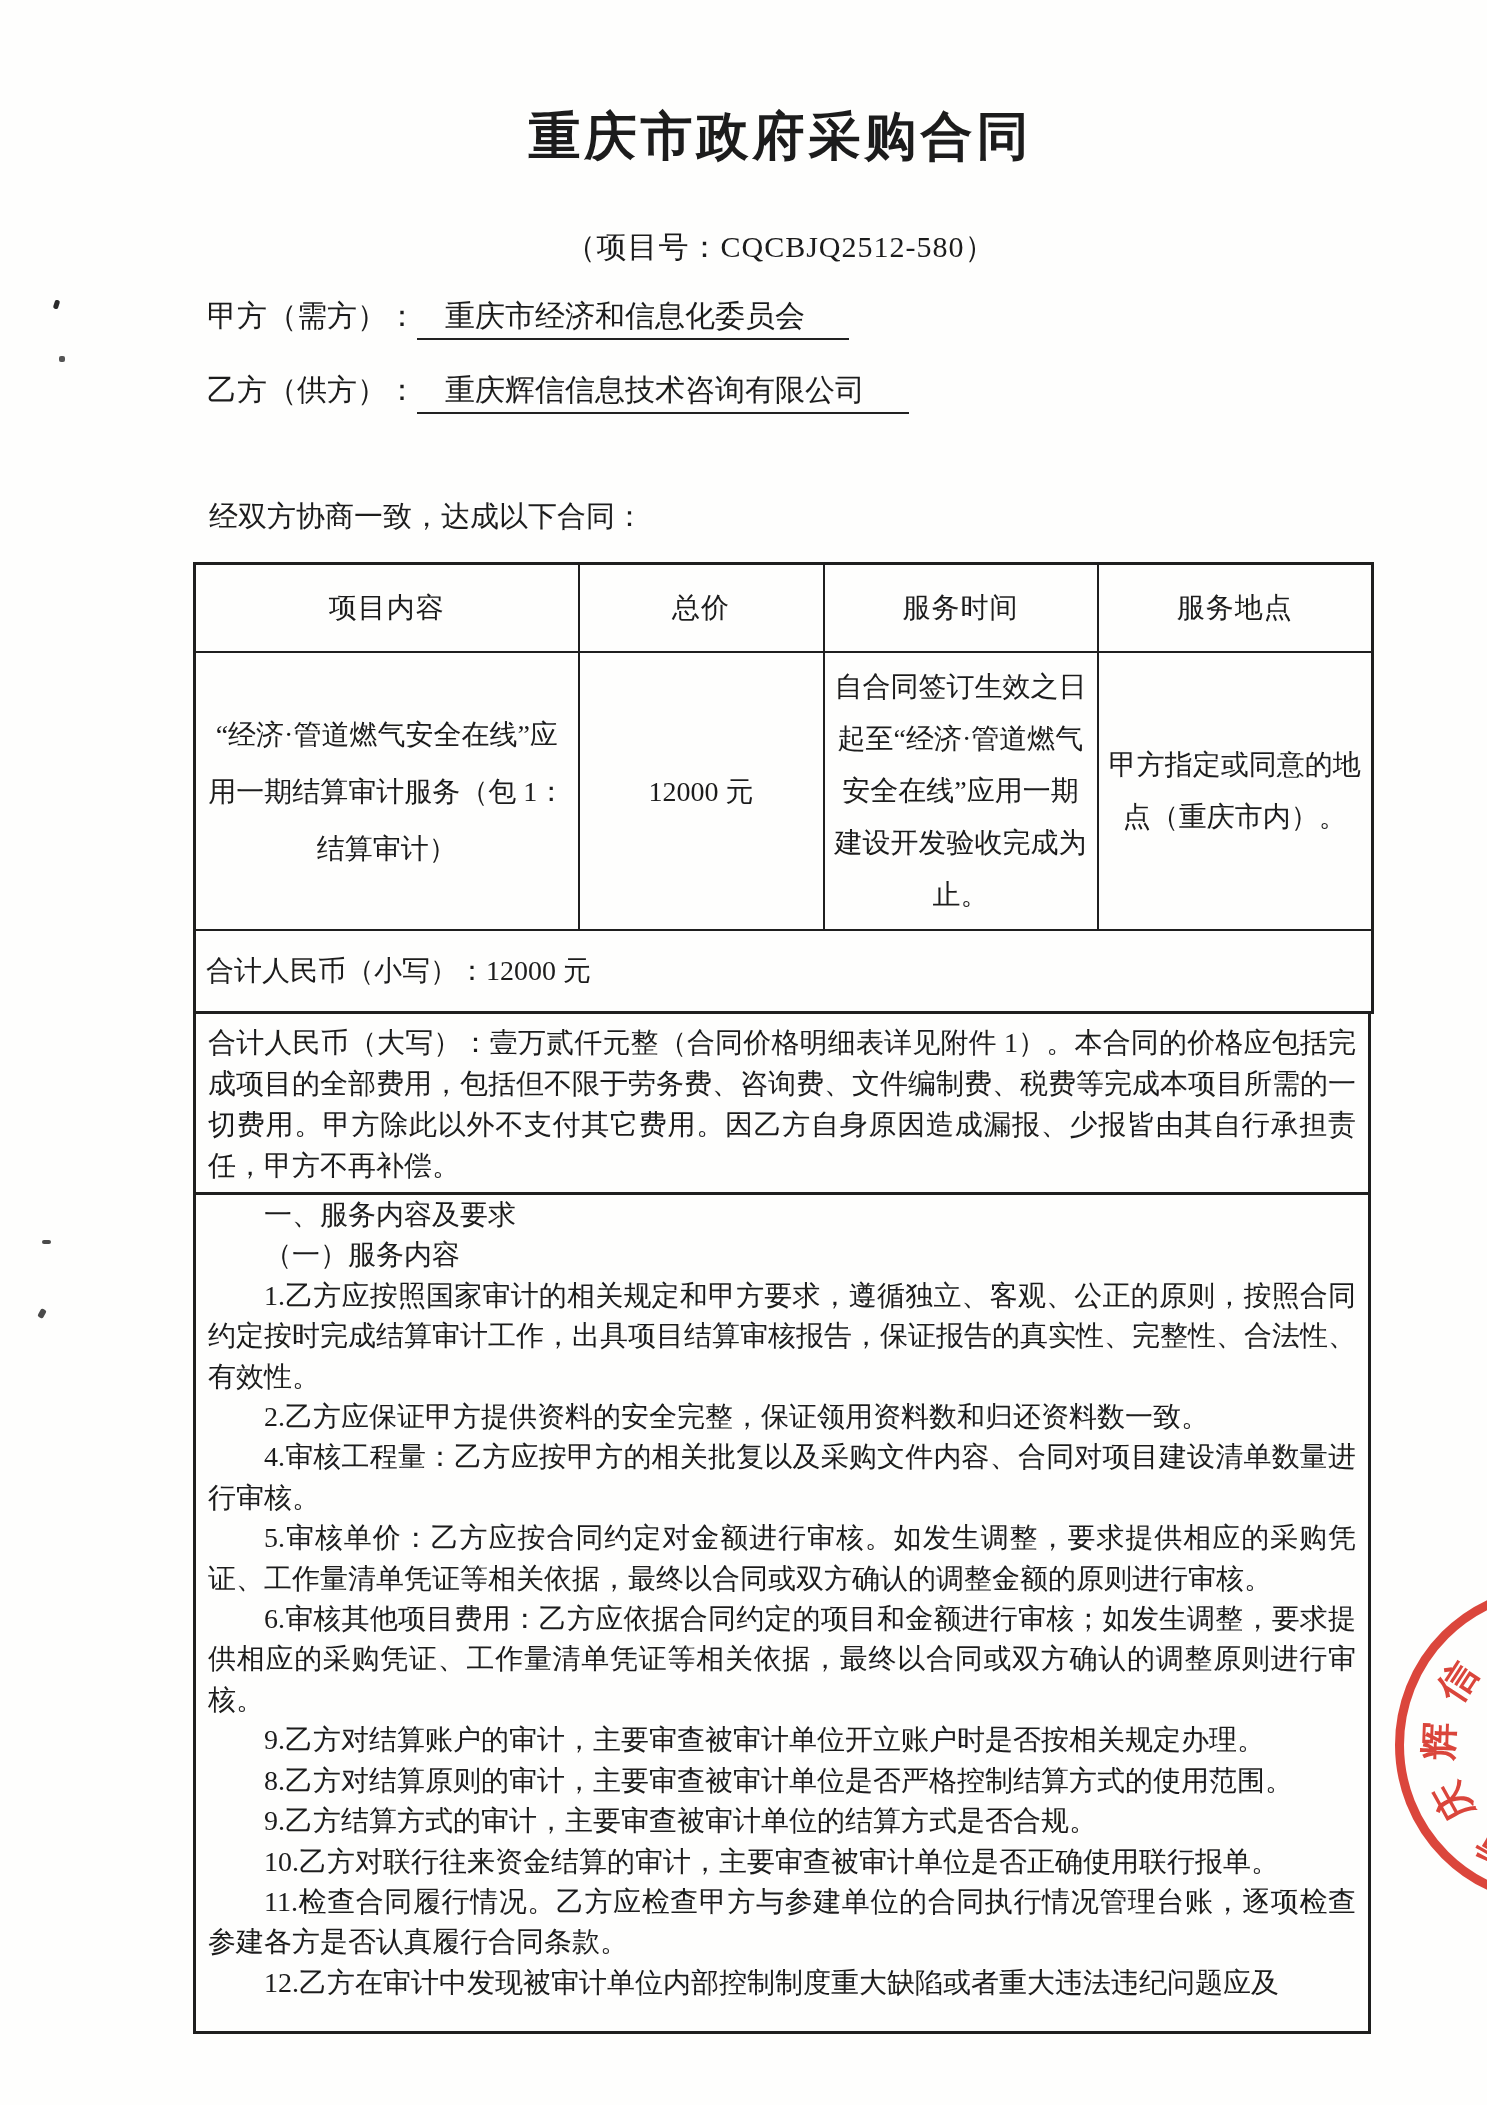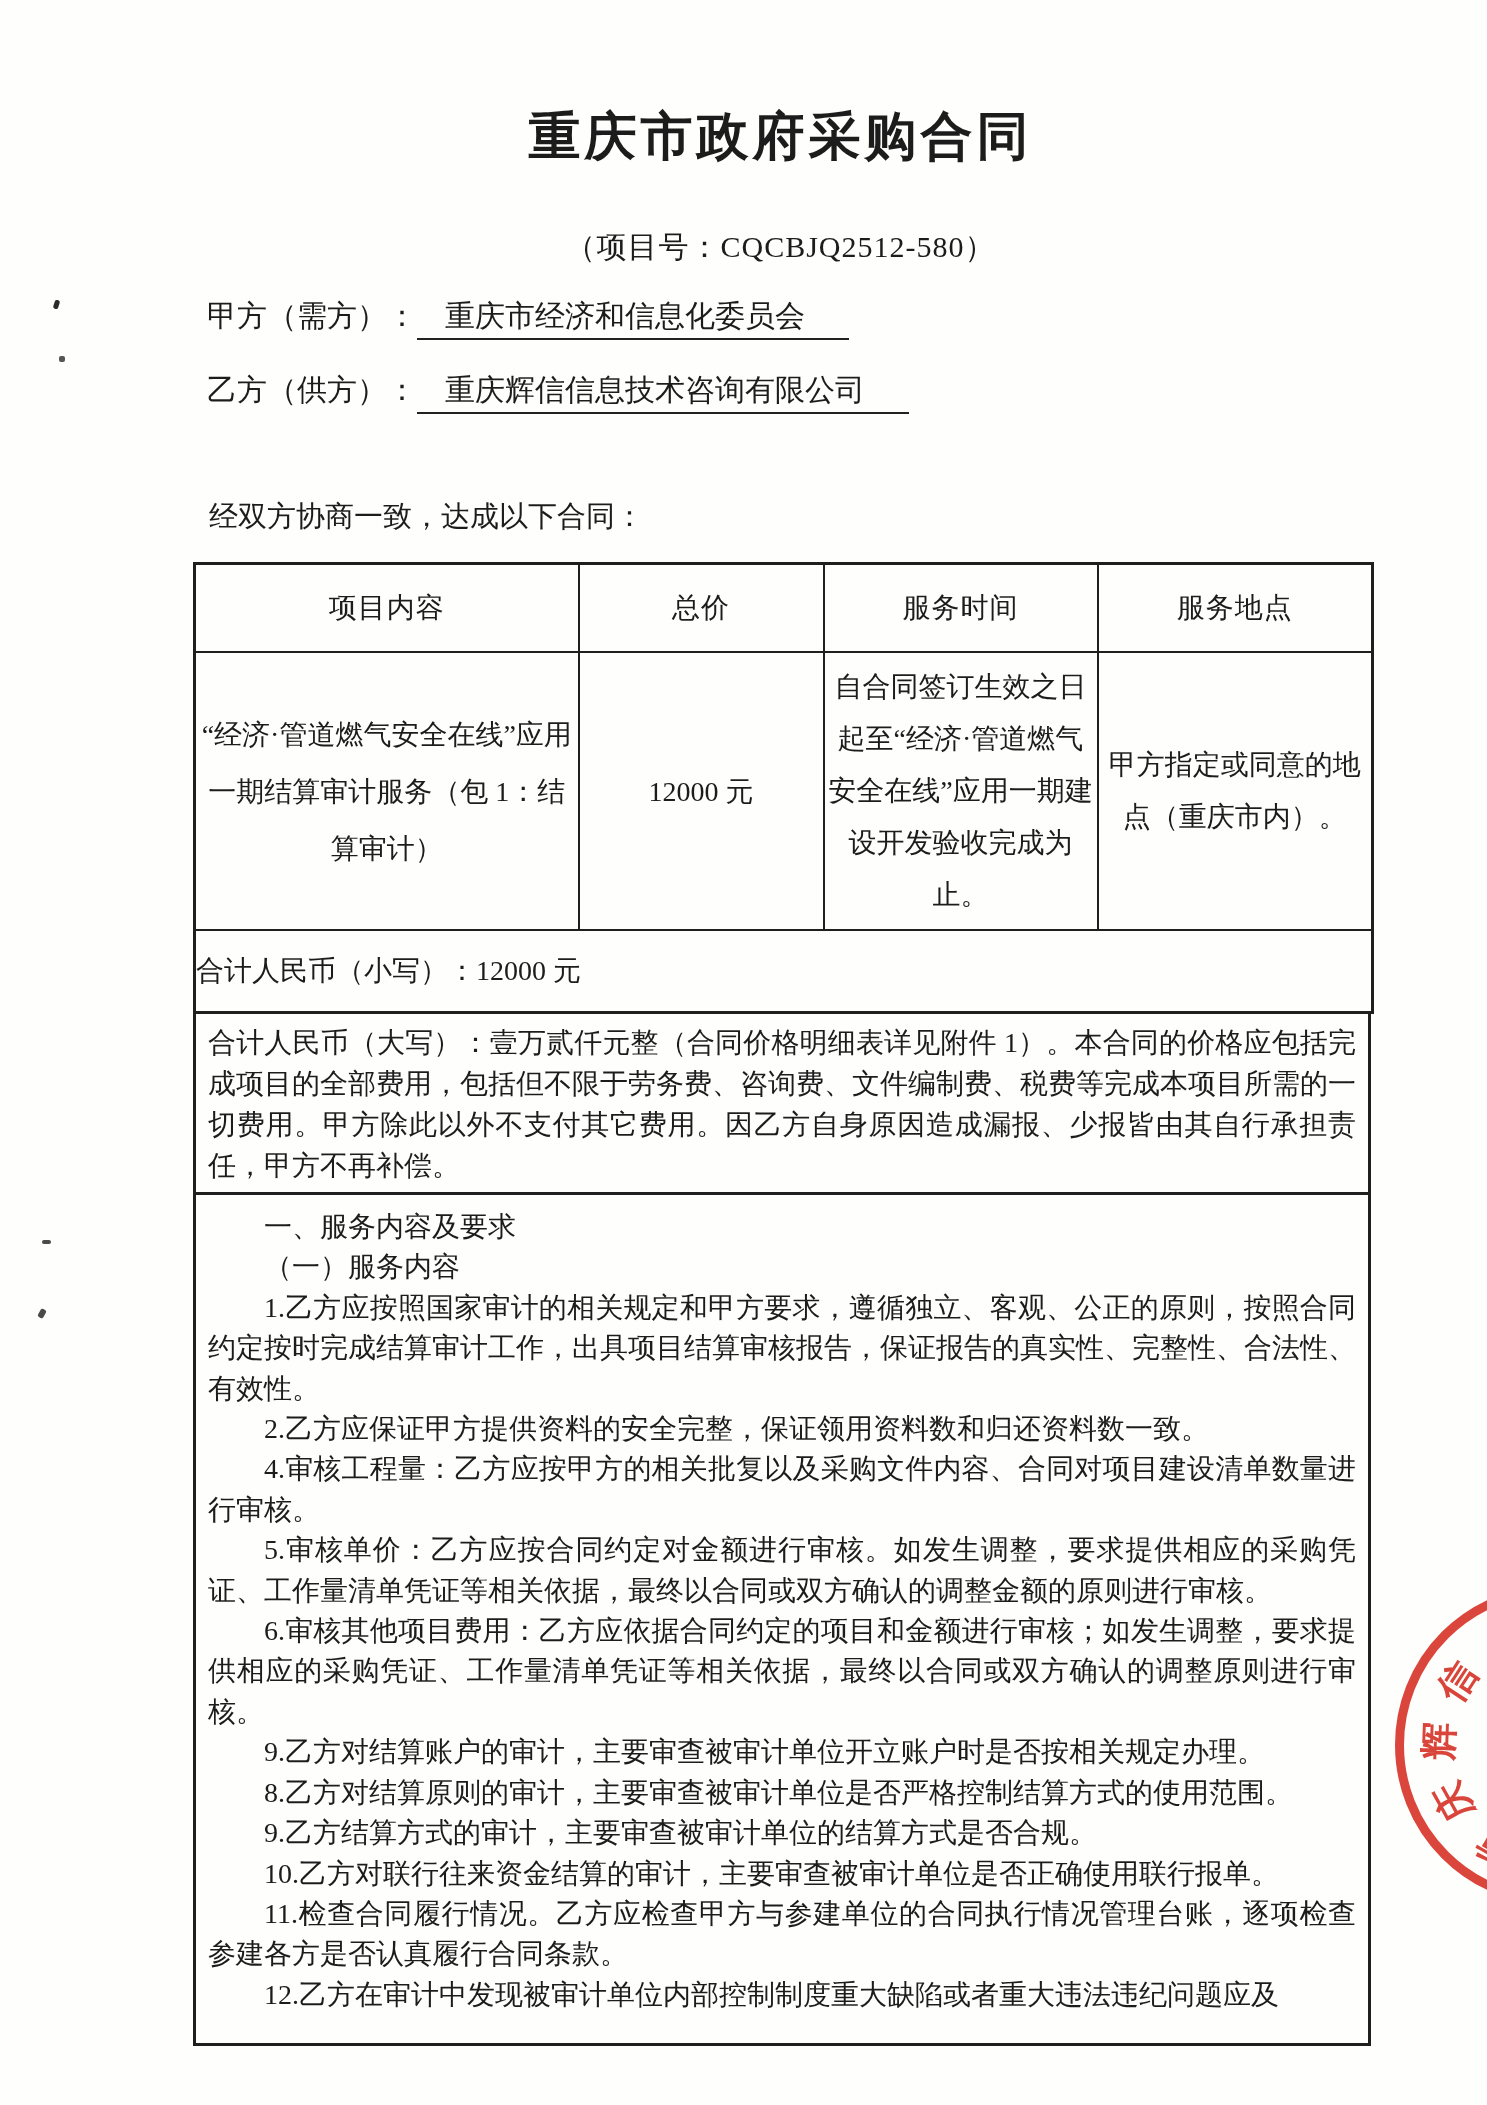--- a/index.html
+++ b/index.html
@@ -70,21 +70,21 @@
   }
   table.ct{border-width:3px;}
   table.ct th{
     height:84px;
     font-weight:normal;
     text-align:center;
     font-size:28px;
     letter-spacing:1px;
   }
   table.ct td{
-    padding:8px 0;
+    padding:8px 10px;
     vertical-align:middle;
   }
   td.cell-center{
     text-align:center;
     line-height:57px;
   }
   td.cell-time{
     text-align:center;
     line-height:52px;
     padding:10px 14px;
@@ -102,21 +102,21 @@
     border:3px solid var(--line);
     margin-top:-3px;
     padding:8px 12px 6px 12px;
     font-size:28px;
     line-height:41px;
     text-align:justify;
   }
   .box.service{
     line-height:40.4px;
     height:830px;
-    padding-top:12px;
+    padding-top:0;
     overflow:hidden;
     font-family:Liberation Serif, serif;
   }
   .box.service p{
     margin:0;
     text-indent:2em;
   }
   
   .seal{
     position:absolute;

